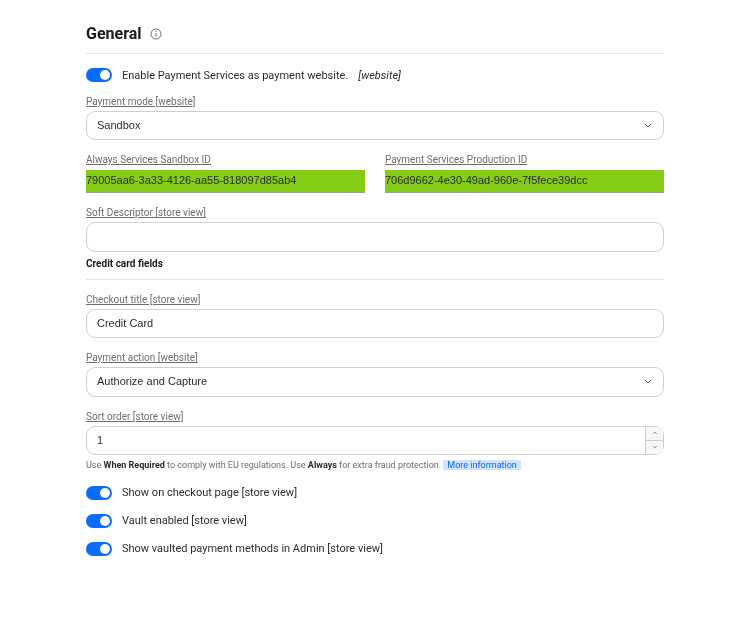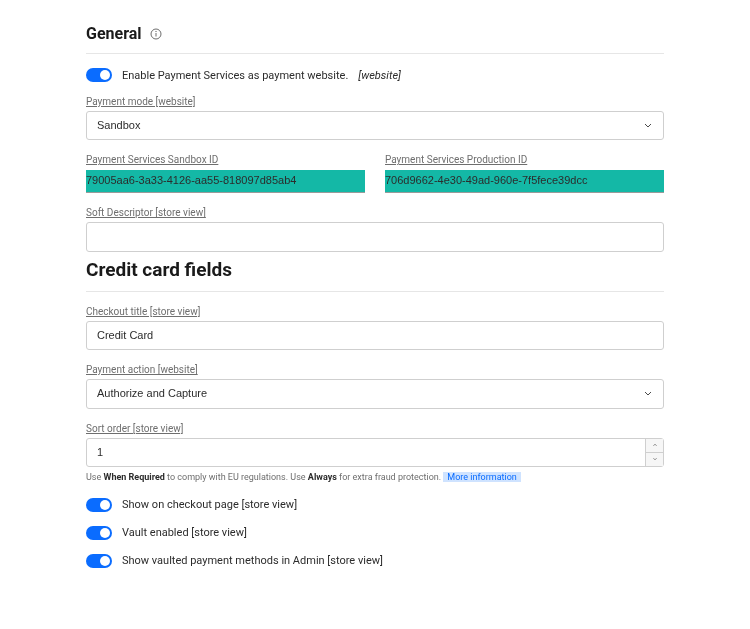--- a/index.html
+++ b/index.html
@@ -30,30 +30,30 @@
 
   .lbl { font-size: 10px; color: #6e6e6e; margin-bottom: 4px; text-decoration: underline; }
 
   .field { width: 100%; margin-bottom: 14px; }
   .input, .select, .stepper input {
     width: 100%;
     font-size: 11px;
     color: #2c2c2c;
     background: #fff;
     border: 1px solid #cfcfcf;
-    border-radius: 3px;
+    border-radius: 9px;
     padding: 6px 10px;
     line-height: 1.4;
     outline: none;
   }
   .underline-input {
     width: 100%;
     font-size: 11px;
     color: #2c2c2c;
-    background: #14b8a6;
+    background: #84cc16;
     border: none;
     border-bottom: 1px solid #9a9a9a;
     padding: 4px 0 6px 0;
     outline: none;
   }
   .row { display: flex; gap: 20px; margin-bottom: 14px; }
   .row .col { flex: 1; }
 
   .select-wrap { position: relative; }
   .select-wrap .chev {
@@ -70,21 +70,21 @@
   .stepper .btn {
     flex: 1; background: #f6f6f6; display: flex; align-items: center; justify-content: center;
     font-size: 7px; color: #555; cursor: pointer;
   }
   .stepper .btn + .btn { border-top: 1px solid #cfcfcf; }
 
   .helper { font-size: 9px; color: #6e6e6e; line-height: 1.4; margin-top: -10px; margin-bottom: 14px; }
   .helper b { color: #2c2c2c; font-weight: 700; }
   .helper a { color: #0a6cff; text-decoration: none; background: #cfe3ff; padding: 0 4px; }
 
-  .subhead { font-size: 19px; font-weight: 700; margin: 6px 0 6px 0; color: #1a1a1a; }
+  .subhead { font-size: 10px; font-weight: 700; margin: 6px 0 6px 0; color: #1a1a1a; }
 </style>
 </head>
 <body>
 
 <div class="canvas">
 
   <div class="section-head">
     <h2>General</h2>
     <span class="info-ic">
       <svg width="12" height="12" viewBox="0 0 24 24" fill="none" stroke="#6e6e6e" stroke-width="2">
@@ -111,21 +111,21 @@
       <span class="chev">
         <svg width="12" height="12" viewBox="0 0 24 24" fill="none" stroke="#4a4a4a" stroke-width="2">
             <polyline points="6 9 12 15 18 9"></polyline>
           </svg>
       </span>
     </div>
   </div>
 
   <div class="row">
     <div class="col">
-      <div class="lbl">Payment Services Sandbox ID</div>
+      <div class="lbl">Always Services Sandbox ID</div>
       <input class="underline-input" readonly="" value="79005aa6-3a33-4126-aa55-818097d85ab4" style="">
     </div>
     <div class="col">
       <div class="lbl">Payment Services Production ID</div>
       <input class="underline-input" readonly="" value="706d9662-4e30-49ad-960e-7f5fece39dcc" style="">
     </div>
   </div>
 
   <div class="field" style="margin-bottom: 6px;">
     <div class="lbl">Soft Descriptor [store view]</div>

